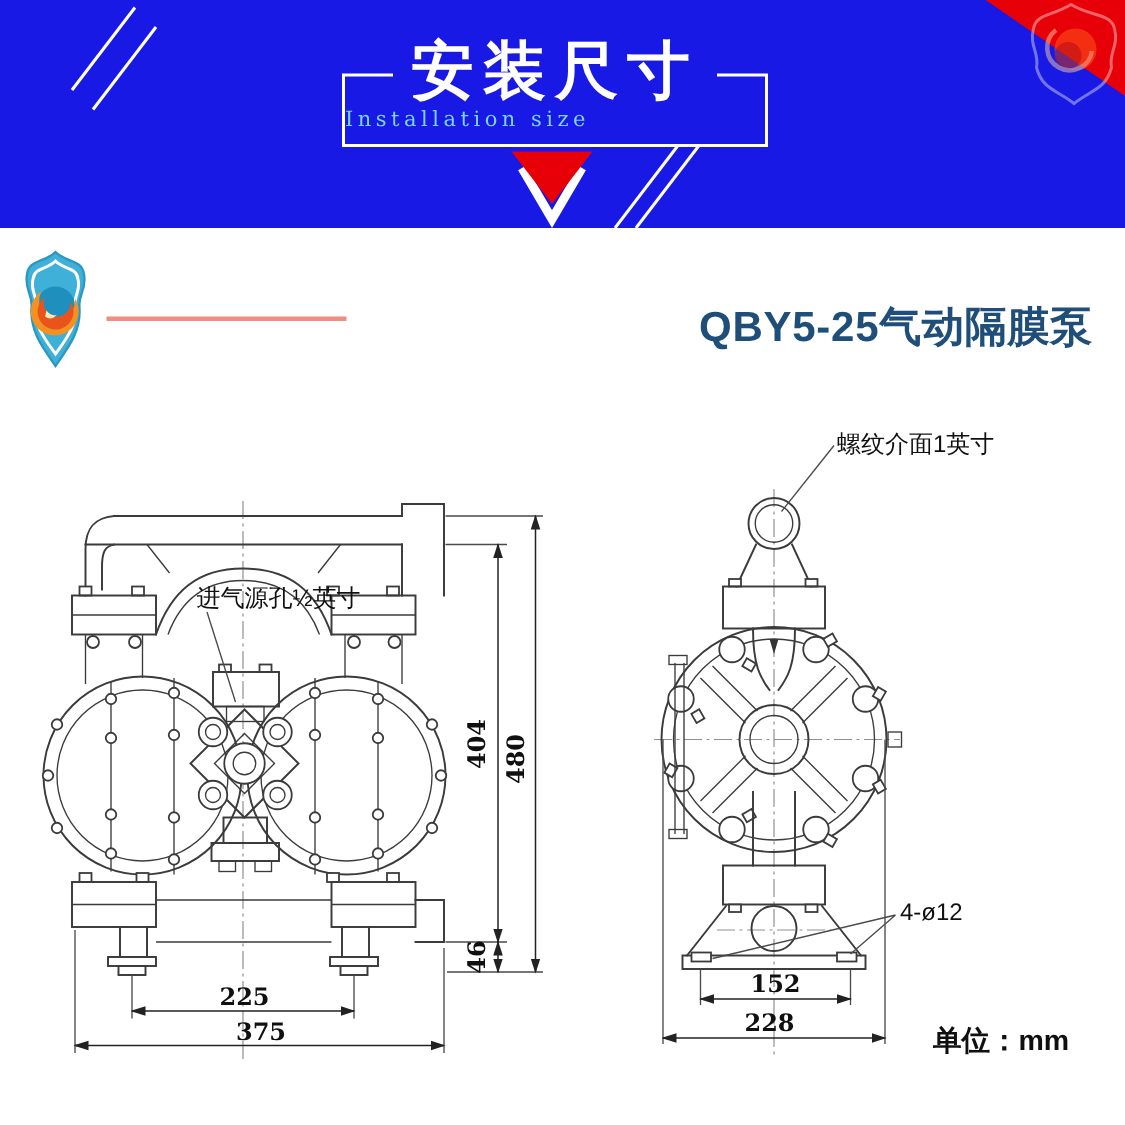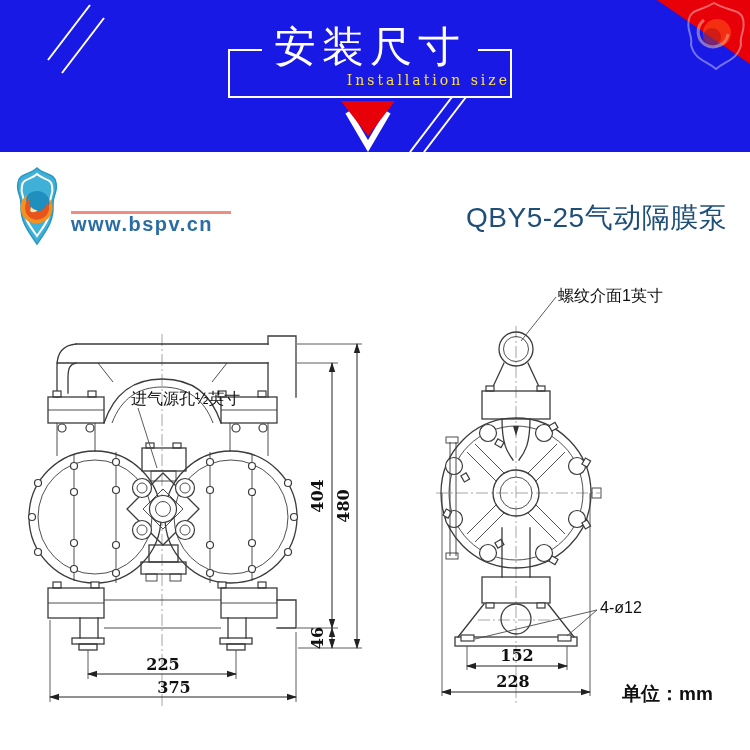--- a/index.html
+++ b/index.html
@@ -8,33 +8,33 @@
   }
   html,body{margin:0;padding:0;}
   body{width:750px;height:750px;background:#fff;font-family:"Liberation Sans",sans-serif;overflow:hidden;}
   .page{position:relative;width:750px;height:750px;background:#fff;}
 
   
   .banner{position:absolute;left:0;top:0;width:750px;height:152px;background:var(--blue);overflow:hidden;}
   .banner-svg{position:absolute;left:0;top:0;}
   .banner-box{position:absolute;left:228px;top:49px;width:280px;height:45px;border:2px solid #fff;}
   .banner-title{position:absolute;top:-27px;left:50%;transform:translateX(-50%);
-    background:var(--blue);padding:0 12px;color:#fff;font-size:42px;font-weight:normal;
+    background:var(--blue);padding:0 12px;color:#fff;font-size:42px;font-weight:bold;
     letter-spacing:6px;white-space:nowrap;line-height:1.1;}
-  .banner-sub{position:absolute;top:21px;left:0;width:100%;text-align:right;color:#fde047;
+  .banner-sub{position:absolute;top:21px;left:0;width:100%;text-align:left;color:#7dd3fc;
     font-family:"DejaVu Serif",serif;font-size:14px;letter-spacing:3px;}
 
   
   .logo-badge{position:absolute;left:13px;top:166px;}
   .brand{position:absolute;left:70px;top:167px;color:var(--brand);font-size:37px;font-weight:bold;letter-spacing:2px;white-space:nowrap;}
   .brand sup{font-size:13px;font-weight:normal;vertical-align:18px;letter-spacing:0;}
   .brand-underline{position:absolute;left:71px;top:211px;width:160px;height:3px;background:var(--coral);}
   .brand-url{position:absolute;left:71px;top:213px;color:var(--brand);font-size:20px;font-weight:bold;letter-spacing:1.5px;}
 
-  .product-title{position:absolute;left:466px;top:199px;color:var(--navy);font-size:28px;font-weight:normal;letter-spacing:.5px;white-space:nowrap;}
+  .product-title{position:absolute;left:466px;top:199px;color:var(--navy);font-size:28px;font-weight:bold;letter-spacing:.5px;white-space:nowrap;}
 
   
   .drawing{position:absolute;left:0;top:0;}
   .ln{fill:none;stroke:var(--ink);stroke-width:1.3;stroke-linecap:square;}
   .lt{fill:none;stroke:var(--ink);stroke-width:.9;}
   .cl{fill:none;stroke:#8f8f8f;stroke-width:.8;stroke-dasharray:12 3 2 3;}
   .dim{fill:none;stroke:#222;stroke-width:1;}
   .ext{fill:none;stroke:#4a4a4a;stroke-width:.9;}
   .bolt{fill:#fff;stroke:var(--ink);stroke-width:1.2;}
   .dtext{font:bold 16px "DejaVu Serif",serif;fill:#101010;}
@@ -78,21 +78,20 @@
 
   <svg class="logo-badge" width="48" height="82" viewBox="0 0 48 82">
     <path d="M24,2 C31,9 42,7 43,17 C45,27 39,30 40,39 C41,55 33,65 24,78 C15,65 7,55 8,39 C9,30 3,27 5,17 C6,7 17,9 24,2 Z" fill="#3fb0d8" stroke="#2a97c0" stroke-width="1.5"></path>
     <path d="M24,8 C30,14 38,12 39,20 C41,28 36,31 37,39 C38,52 31,60 24,70 C17,60 10,52 11,39 C12,31 7,28 9,20 C10,12 18,14 24,8 Z" fill="none" stroke="#ffffff" stroke-width="2"></path>
     <circle cx="24" cy="38" r="13" fill="#1f8fbe"></circle>
     <path d="M15,28 a16,16 0 1 0 22,5 a12,12 0 1 1 -22,-5 z" fill="#f59120"></path>
     <path d="M17,32 a12,12 0 1 0 17,3 a9,9 0 1 1 -17,-3 z" fill="#e8541c"></path>
     <path d="M18,41 q3,4 7,3 q-4,4 -8,1 z" fill="#ffe9b0"></path>
   </svg>
   <div class="brand-underline"></div>
-  <div class="brand-url">www.bspv.cn</div>
 
   <div class="product-title">QBY5-25气动隔膜泵</div>
 
   <svg class="drawing" width="750" height="750" viewBox="0 0 750 750">
     <defs>
       <marker id="ar" viewBox="0 0 10 10" refX="9" refY="5" markerWidth="10" markerHeight="10" orient="auto-start-reverse">
         <path d="M0,1.8 L10,5 L0,8.2 Z" fill="#222"></path>
       </marker>
     </defs>
 

